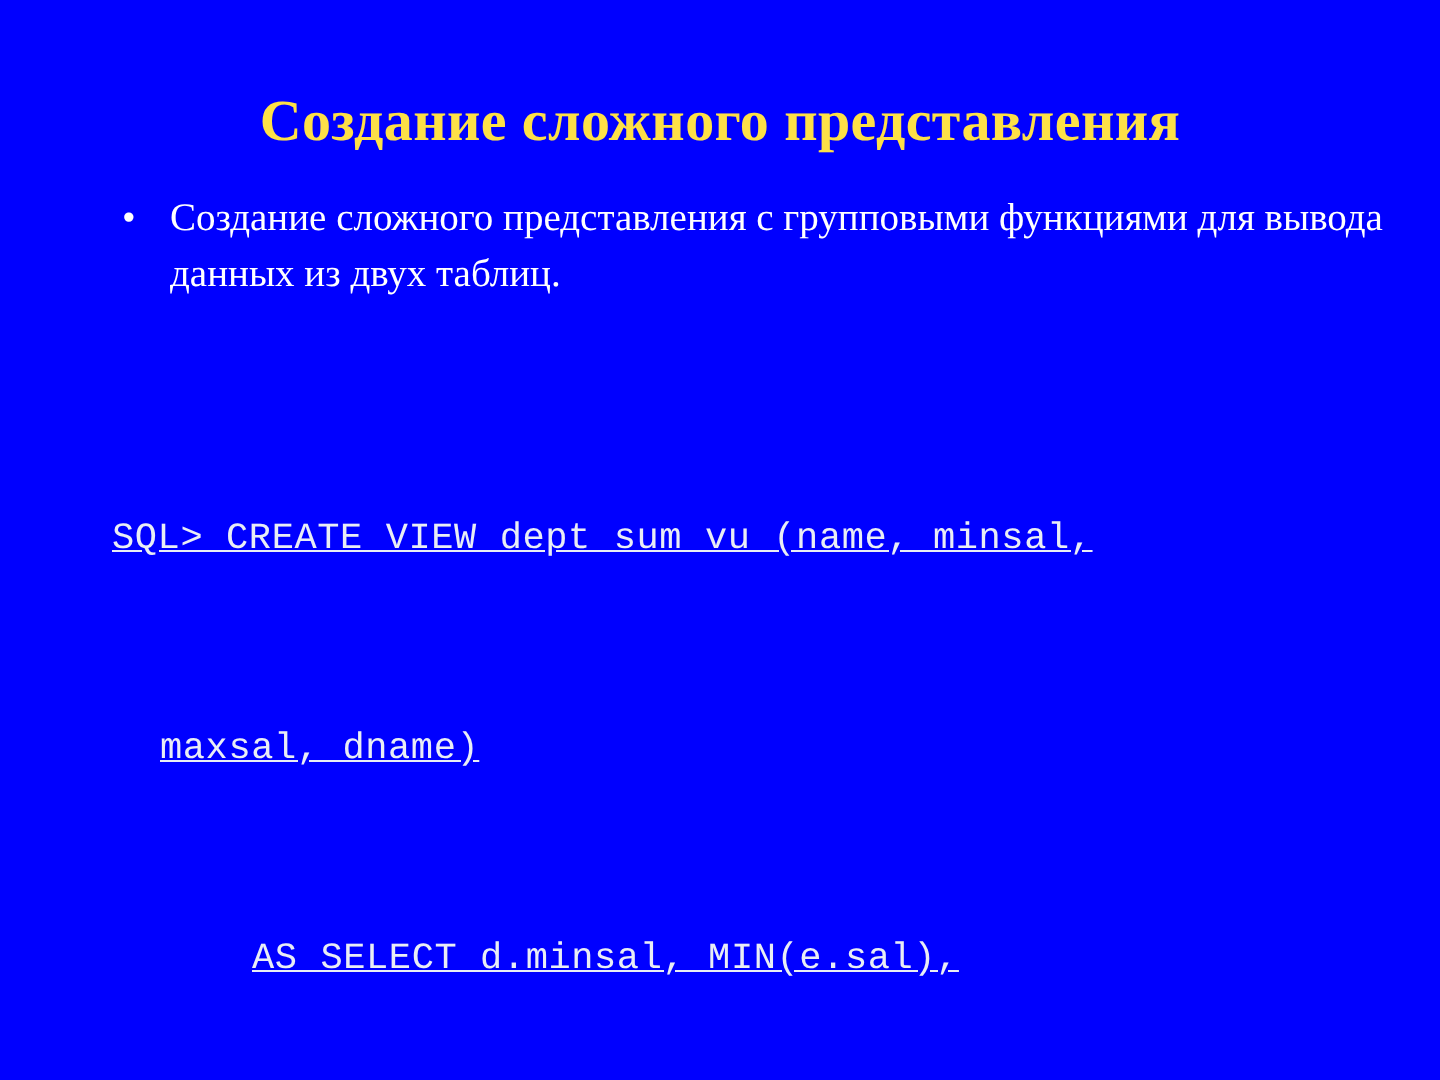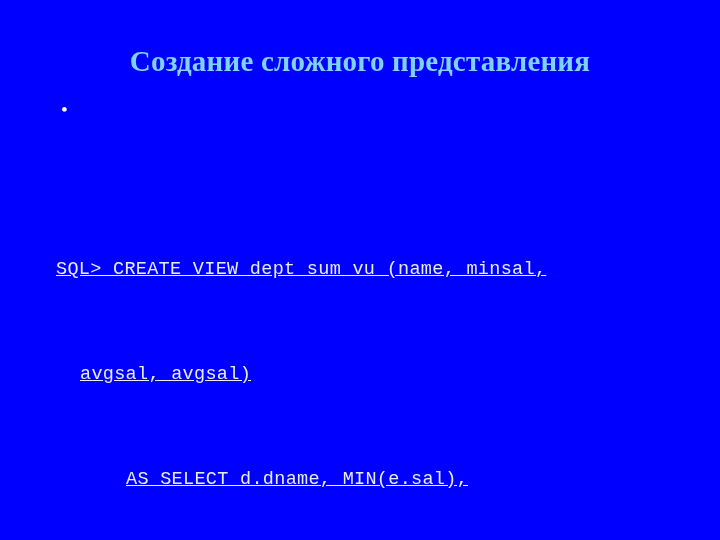--- a/index.html
+++ b/index.html
@@ -23,21 +23,21 @@
     box-sizing: border-box;
   }
 
   
   .slide-title {
     position: absolute;
     left: 0;
     top: 44px;
     width: 720px;
     text-align: center;
-    color: #7dd3fc;
+    color: #fde047;
     font-family: "Liberation Serif", "DejaVu Serif", serif;
     font-weight: bold;
     font-size: 29px;
     line-height: 34px;
     letter-spacing: 0.2px;
     white-space: nowrap;
   }
 
   
   .bullet-block {
@@ -95,27 +95,28 @@
 </head>
 <body>
 
 <div class="slide">
 
   <div class="slide-title">Создание сложного представления</div>
 
   <div class="bullet-block">
     <div class="bullet-row">
       <span class="bullet-marker">•</span>
+      <span class="bullet-text">Создание сложного представления с групповыми функциями для вывода данных из двух таблиц.</span>
     </div>
   </div>
 
   <div class="code-block">
     <span class="code-line">SQL&gt; CREATE VIEW dept_sum_vu (name, minsal,</span>
-    <span class="code-line indent-hang">avgsal, avgsal)</span>
-    <span class="code-line indent-clause">AS SELECT d.dname, MIN(e.sal),</span>
+    <span class="code-line indent-hang">maxsal, dname)</span>
+    <span class="code-line indent-clause">AS SELECT d.minsal, MIN(e.sal),</span>
     
     
     
     
     
     
   </div>
 
 </div>
 

